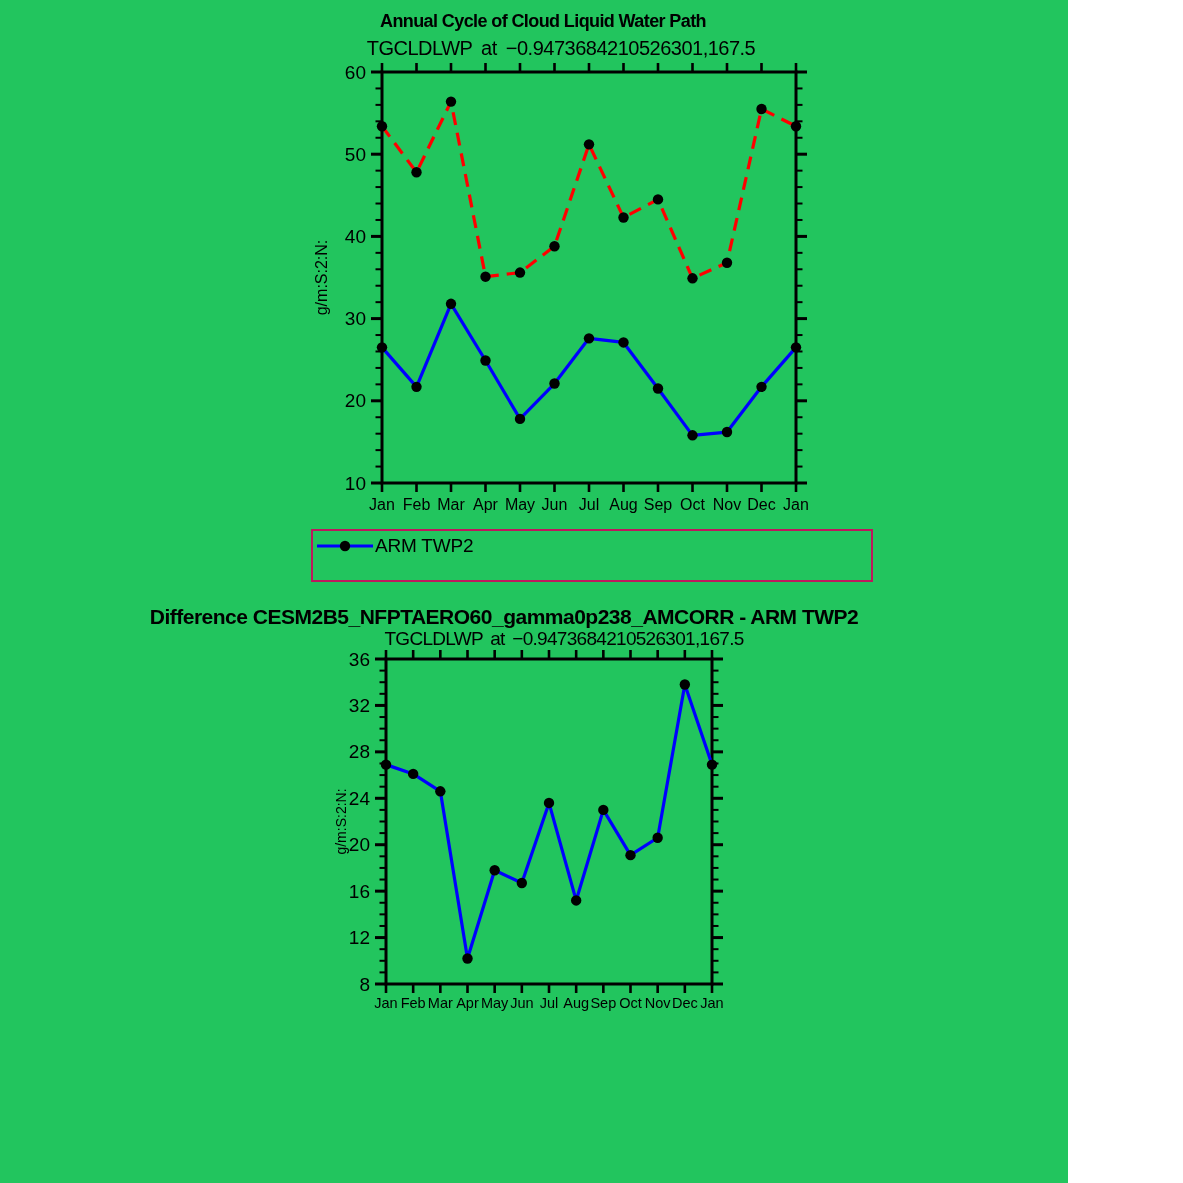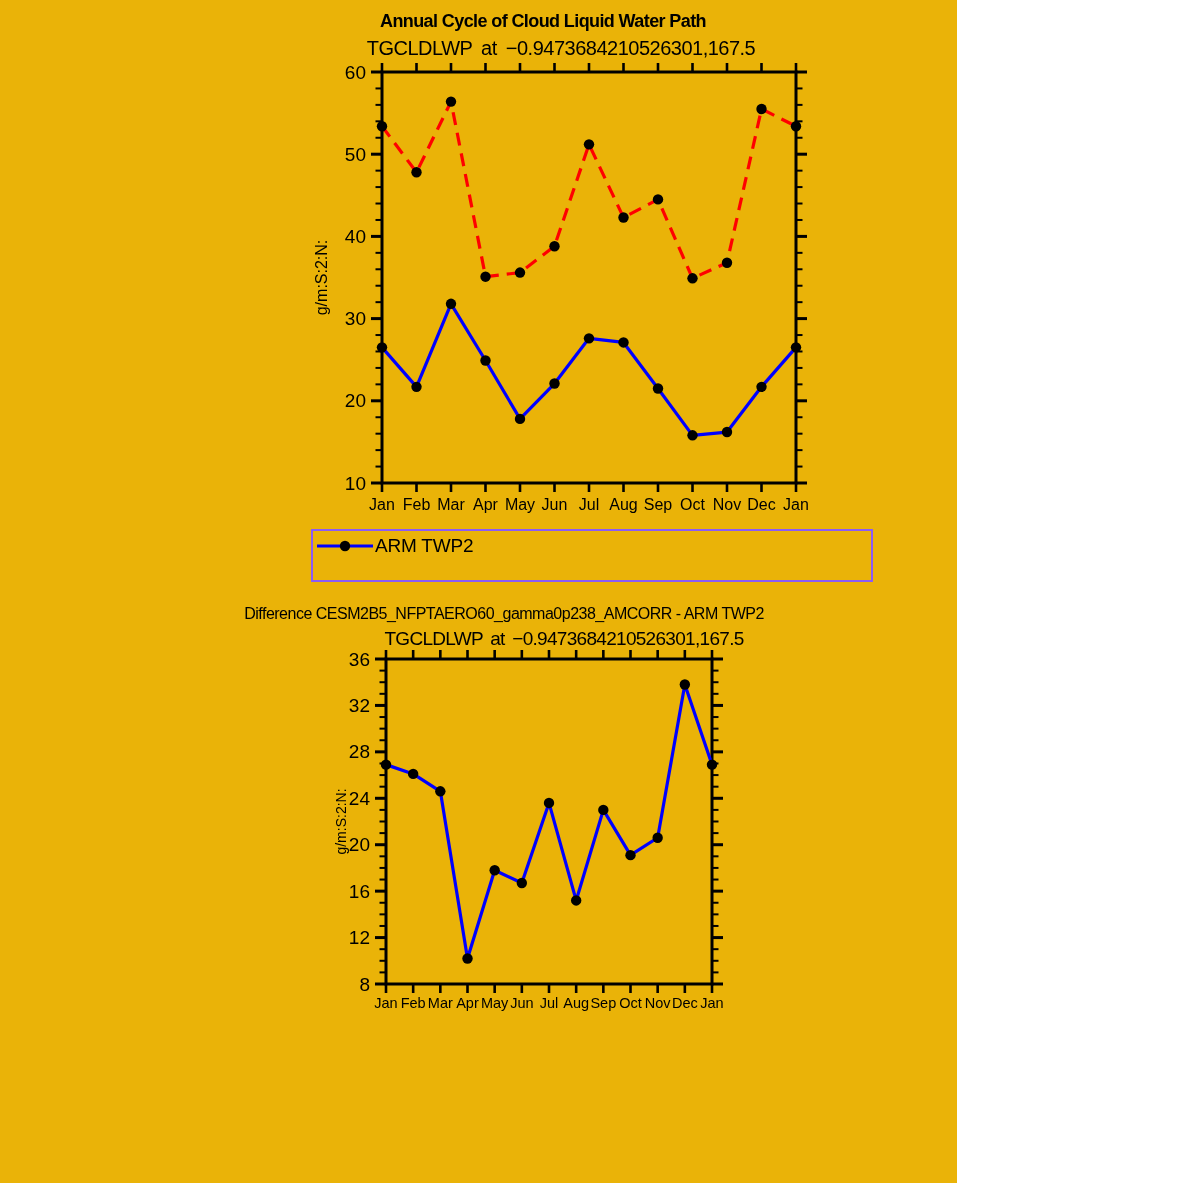--- a/index.html
+++ b/index.html
@@ -1,26 +1,26 @@
 <!DOCTYPE html>
 <html><head>
 <meta charset="utf-8">
 <style>
   html,body{margin:0;padding:0;background:#ffffff;}
-  #page{position:relative;width:957px;height:1183px;background:#eab308;
+  #page{position:relative;width:1068px;height:1183px;background:#22c55e;
         font-family:"Liberation Sans",sans-serif;color:#000;overflow:hidden;}
   .abs{position:absolute;white-space:nowrap;}
   .ctr{transform:translateX(-50%);}
   .main-title{font-weight:bold;font-size:18px;letter-spacing:-0.6px;}
   .sub-title{font-size:20px;letter-spacing:-0.5px;word-spacing:4px;}
-  .diff-title{font-weight:normal;font-size:16px;letter-spacing:-0.5px;}
+  .diff-title{font-weight:bold;font-size:21px;letter-spacing:-0.5px;}
   .diff-sub{font-size:19px;letter-spacing:-0.7px;word-spacing:3px;}
   svg text{font-family:"Liberation Sans",sans-serif;fill:#000;}
   .legend{position:absolute;left:311px;top:529px;width:562px;height:53px;
-          border:2px solid #8b5cf6;box-sizing:border-box;padding:3px 0 0 4px;}
+          border:2px solid #be185d;box-sizing:border-box;padding:3px 0 0 4px;}
   .legend-row{display:flex;align-items:center;height:23px;}
   .legend-row .lbl{font-size:19px;letter-spacing:-0.2px;margin-left:2px;}
   .legend-sample{flex:0 0 auto;}
 </style>
 </head>
 <body>
 
 <div id="page">
 
   <div class="abs ctr main-title" style="left:543px;top:11px;">Annual Cycle of Cloud Liquid Water Path</div>

